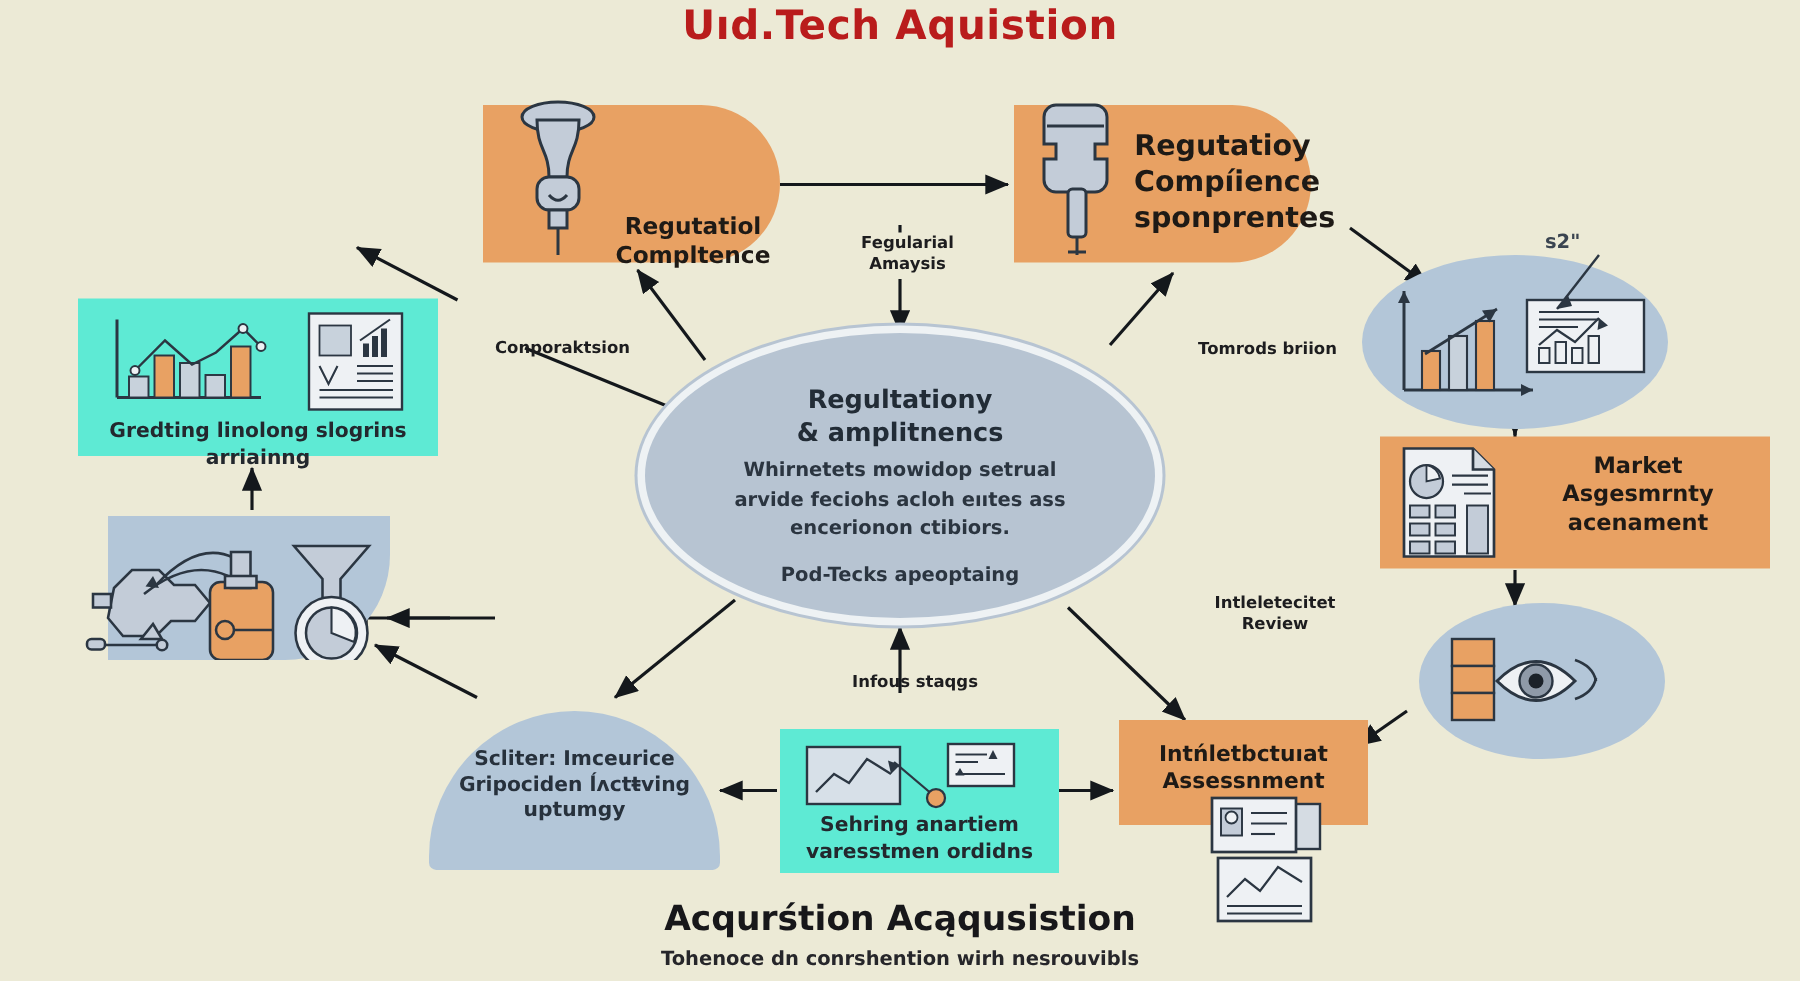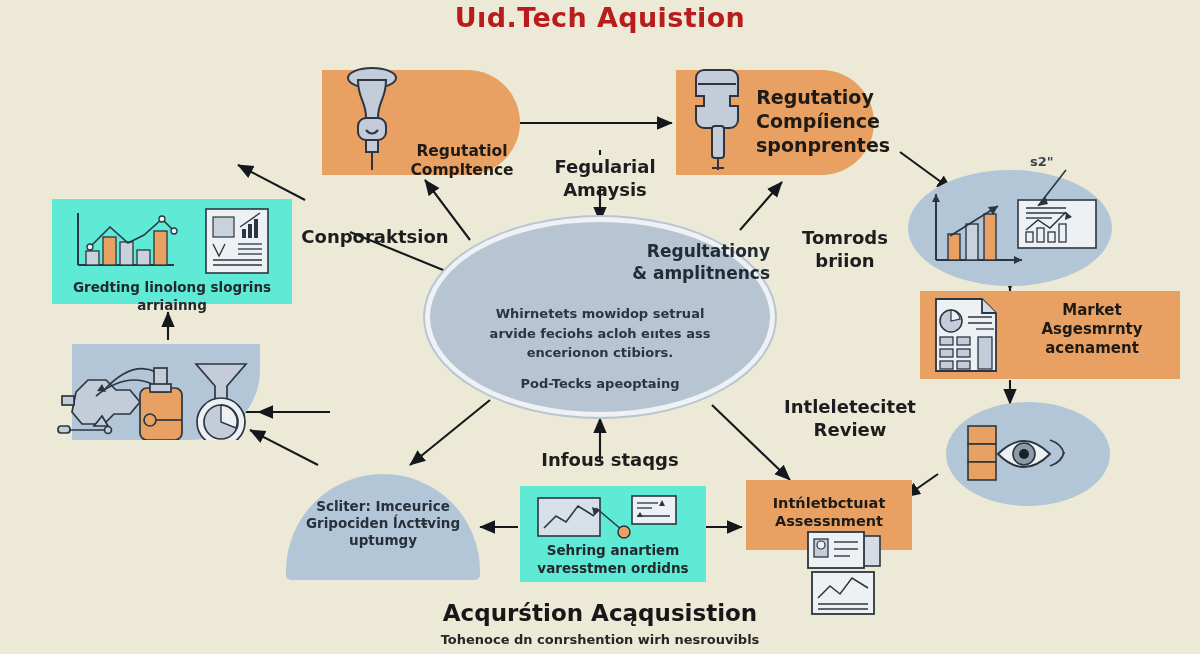--- a/index.html
+++ b/index.html
@@ -24,21 +24,21 @@
   .footer-title{
     position:absolute;left:0;width:1200px;text-align:center;
     font-size:23px;font-weight:700;color:#17171a;
   }
   .footer-sub{
     position:absolute;left:0;width:1200px;text-align:center;
     font-size:13px;font-weight:600;color:#26262a;
   }
 
   .edge-label{
-    position:absolute;text-align:center;font-size:18px;font-weight:700;
+    position:absolute;text-align:center;font-size:11px;font-weight:700;
     color:#1d1d1f;line-height:1.28;
   }
 
   
   .pill{
     background:#e8a163;border-radius:0 120px 120px 0;
   }
   .rect-orange{background:#e8a163;}
   .rect-blue{background:#5eead4;}
   .ellipse-blue{background:#b3c6d8;border-radius:50%;}
@@ -238,21 +238,21 @@
         <line x1="110" y1="70" x2="136" y2="70" stroke="#2b3642" stroke-width="1.7"></line>
         <path d="M150,14 h50 l-19,22 v16 h-12 v-16 z" fill="#c3ccd8" stroke="#2b3642" stroke-width="1.7"></path>
         <circle cx="175" cy="72" r="24" fill="#eef1f4" stroke="#2b3642" stroke-width="1.7"></circle>
         <circle cx="175" cy="72" r="17" fill="#c3ccd8" stroke="#2b3642" stroke-width="1.7"></circle>
         <path d="M175,72 L175,55 A17,17 0 0 1 190,78 Z" fill="#eef1f4" stroke="#2b3642" stroke-width="1.4"></path>
       </svg>
     </span>
   </div>
 
   <div class="node center-ellipse" style="left:430px;top:222px;width:340px;height:190px;">
-    <div class="c-title" style="top:18px;text-align:right;">
+    <div class="c-title" style="top:34px;">
       <div>Regultationy</div>
       <div>&amp; amplitnencs</div>
     </div>
     <div class="c-body" style="top:82px;">
       <div>Whirnetets mowidop setrual</div>
       <div>arvide feciohs acloh eııtes ass</div>
       <div>encerionon ctibiors.</div>
     </div>
     <div class="c-foot" style="top:154px;">Pod-Tecks apeoptaing</div>
   </div>

